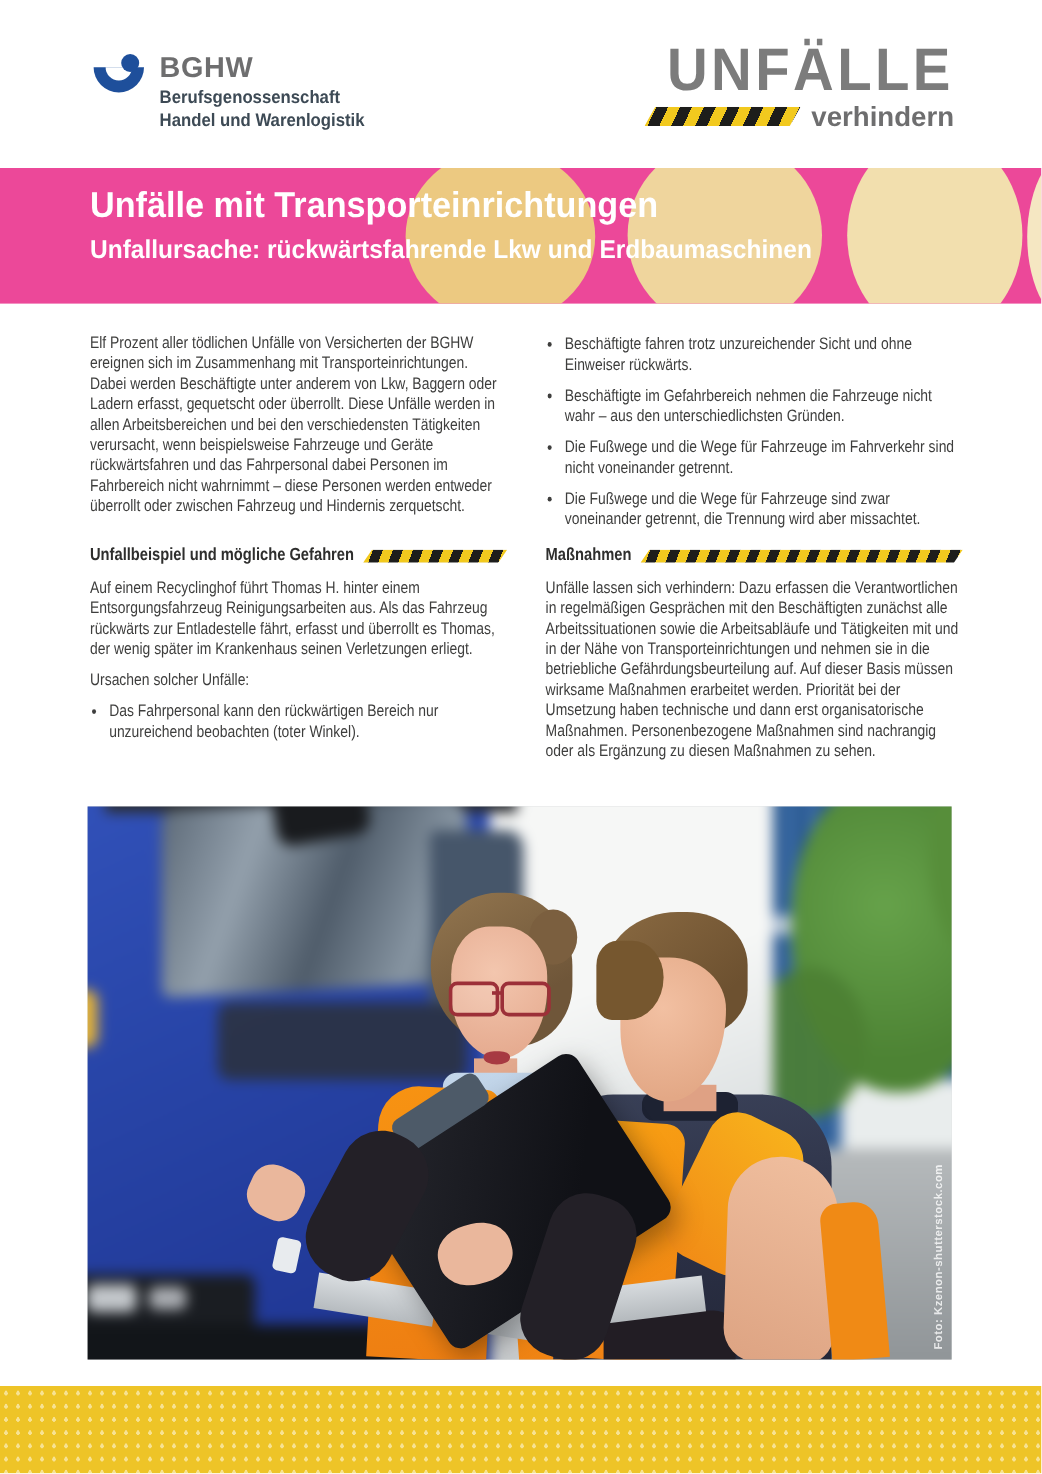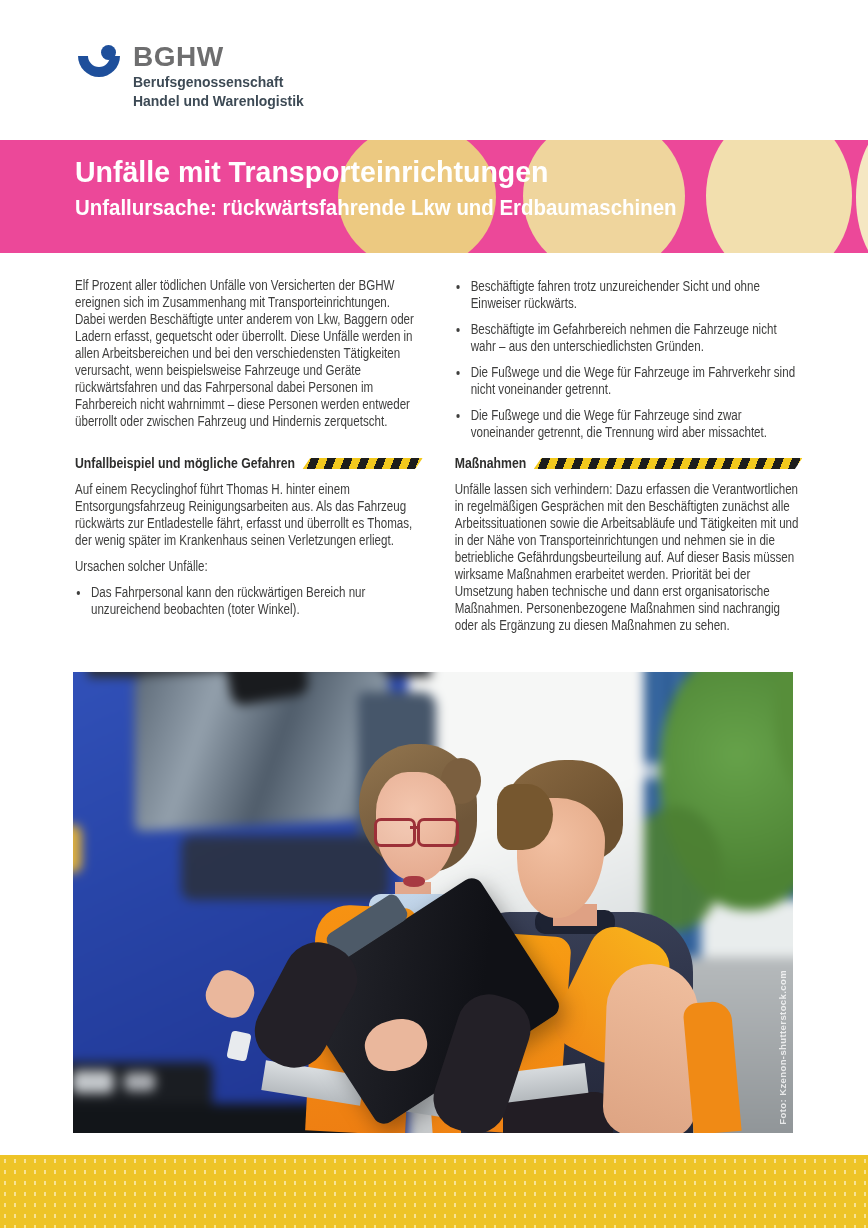--- a/index.html
+++ b/index.html
@@ -8,21 +8,21 @@
   .s{position:absolute;}
 
   
   .bghw{position:absolute;left:78px;top:42px;display:flex;gap:11px;}
   .bghw-sym{position:relative;width:44px;height:42px;margin-top:3px;}
   .bghw-bowl{position:absolute;left:0;top:11px;width:42px;height:21px;background:#1E4F9B;
              border-radius:0 0 42px 42px;}
   .bghw-bowl:after{content:"";position:absolute;left:10px;top:0;width:22px;height:11px;
              background:#fff;border-radius:0 0 22px 22px;}
   .bghw-head{position:absolute;left:23px;top:0;width:15px;height:15px;background:#1E4F9B;border-radius:50%;}
-  .bghw-acro{font-size:28px;font-weight:bold;color:#6E6E6F;letter-spacing:.5px;line-height:30px;}
+  .bghw-acro{font-size:24px;font-weight:bold;color:#6E6E6F;letter-spacing:.5px;line-height:30px;}
   .bghw-sub{font-size:15px;line-height:19px;color:#3D4A55;transform:scaleX(.93);
             transform-origin:0 0;white-space:nowrap;font-weight:bold;}
   .campaign{position:absolute;right:73px;top:32px;text-align:right;}
   .campaign-word{font-size:50px;font-weight:bold;color:#7C7C7C;letter-spacing:3px;line-height:52px;
             white-space:nowrap;transform:scaleX(.94);transform-origin:100% 0;}
   .campaign-row2{display:flex;align-items:center;justify-content:flex-end;gap:9px;margin-top:1px;}
   .tagline{font-size:23px;font-weight:bold;color:#6E6E6F;line-height:24px;}
 
   
   .hazard{background:repeating-linear-gradient(115deg,#F2C91E 0 9px,#1D1D1B 9px 18px);
@@ -79,20 +79,27 @@
       <div class="bghw-bowl"></div>
       <div class="bghw-head"></div>
     </div>
     <div>
       <div class="bghw-acro">BGHW</div>
       <div class="bghw-sub">Berufsgenossenschaft</div>
       <div class="bghw-sub">Handel und Warenlogistik</div>
     </div>
   </div>
 
+  <div class="campaign">
+    <div class="campaign-word">UNFÄLLE</div>
+    <div class="campaign-row2">
+      <div class="hazard hazard-logo"></div>
+      <div class="tagline">verhindern</div>
+    </div>
+  </div>
 
   <div class="banner">
     <div class="bc bc1"></div>
     <div class="bc bc2"></div>
     <div class="bc bc3"></div>
     <div class="bc bc4"></div>
     <div class="banner-text">
       <div class="banner-title">Unfälle mit Transporteinrichtungen</div>
       <div class="banner-sub">Unfallursache: rückwärtsfahrende Lkw und Erdbaumaschinen</div>
     </div>

